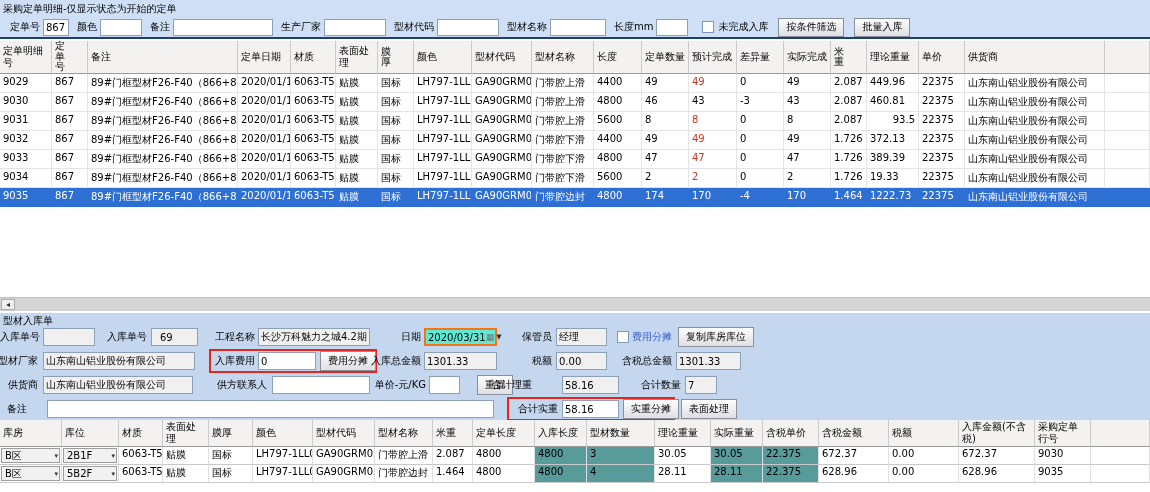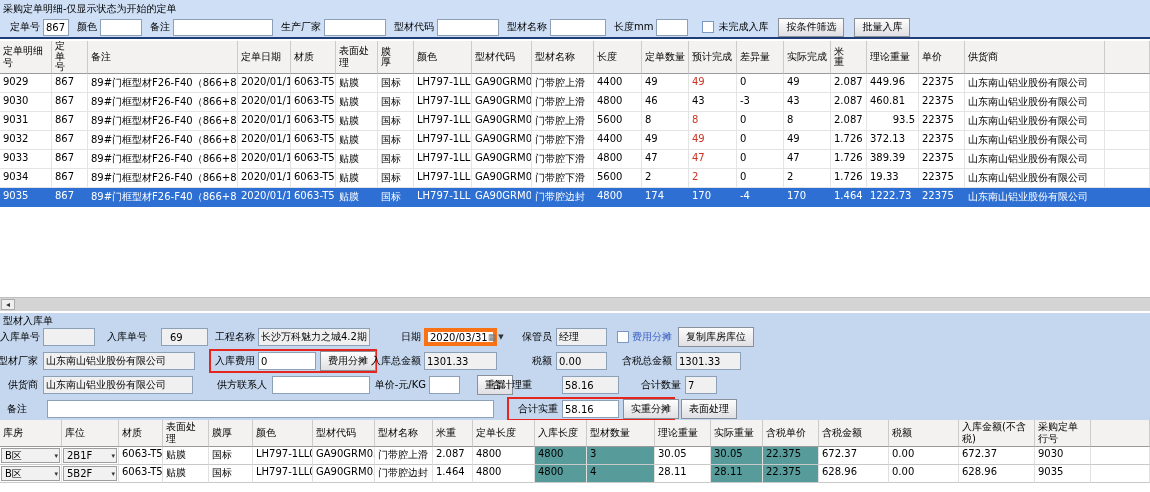--- a/index.html
+++ b/index.html
@@ -33,21 +33,21 @@
 
 
 .bottom { position:absolute; top:313px; left:0; width:1150px; height:179px; background:var(--panel-bg); }
 .sectitle { position:absolute; left:3px; top:1px; }
 .blabel { position:absolute; text-align:right; height:18px; line-height:18px; white-space:nowrap; }
 .binput { position:absolute; height:18px; border:1px solid #8ca0b8; font-size:10px; padding:0 2px; font-family:inherit; background:#fff; }
 .ro { background:#f0f0f0; }
 .bbtn { position:absolute; height:20px; }
 .redbox { position:absolute; border:2px solid var(--redbox); }
 .blue { color:#3a5fc4; }
-.datefield { position:absolute; height:18px; border:4px solid #f97316; background:#ffffff; display:flex; align-items:center; padding:0 2px; }
+.datefield { position:absolute; height:18px; border:2px solid #f97316; background:#5eead4; display:flex; align-items:center; padding:0 2px; }
 .datefield .cal { margin-left:auto; font-size:9px; color:#777; }
 .datefield .arr { font-size:7px; color:#333; margin-left:2px; }
 
 
 .inbgrid { position:absolute; left:0; top:107px; width:1150px; height:72px; background:#fff; overflow:hidden; }
 .ih { display:flex; height:27px; }
 .ihc { background:#f3f2f1; border-right:1px solid #cbcbcb; border-bottom:1px solid #9a9a9a; padding:1px 3px; font-size:10px; line-height:1.2; overflow:hidden; display:flex; align-items:center; flex:none; white-space:normal; }
 .ir { display:flex; height:18px; background:#fff; }
 .ic { border-right:1px solid #e0e0e0; border-bottom:1px solid #c9c9c9; padding:1px 3px; white-space:nowrap; overflow:hidden; font-size:10px; flex:none; }
 .ic.teal { background:var(--teal); }
@@ -303,21 +303,21 @@
 <div class="hscroll">
   <div class="harrow">◂</div>
 </div>
 
 <div class="bottom">
   <div class="sectitle">型材入库单</div>
 
   <div class="blabel" style="left:0;top:15px;width:38px">入库单号</div>
   <input class="binput ro" style="left: 43px; top: 15px; width: 52px;" value="">
   <div class="blabel" style="left:103px;top:15px;width:44px">入库单号</div>
-  <input class="binput ro" style="left: 161px; top: 15px; width: 47px; padding-left: 8px;" value="69">
+  <input class="binput ro" style="left: 151px; top: 15px; width: 47px; padding-left: 8px;" value="69">
   <div class="blabel" style="left:211px;top:15px;width:44px">工程名称</div>
   <input class="binput ro" style="left: 258px; top: 15px; width: 112px;" value="长沙万科魅力之城4.2期">
   <div class="blabel" style="left:397px;top:15px;width:24px">日期</div>
   <div class="datefield" style="left:424px;top:15px;width:73px">
     <span>2020/03/31</span>
     <span class="cal">▦</span>
     <span class="arr">▼</span>
   </div>
   <div class="blabel" style="left:517px;top:15px;width:35px">保管员</div>
   <input class="binput ro" style="left: 556px; top: 15px; width: 51px;" value="经理">

